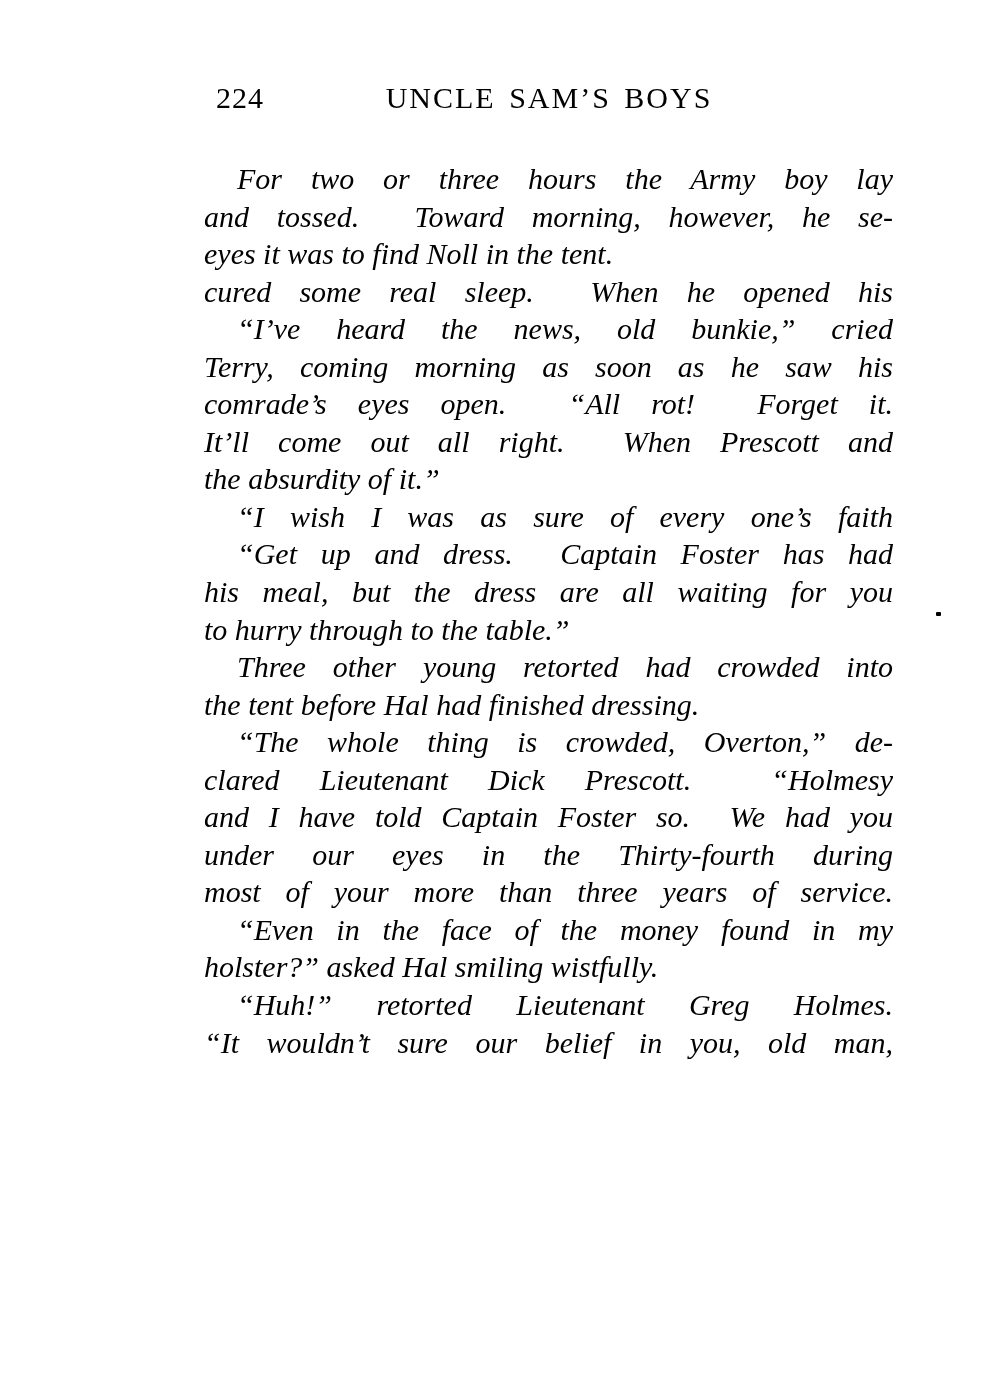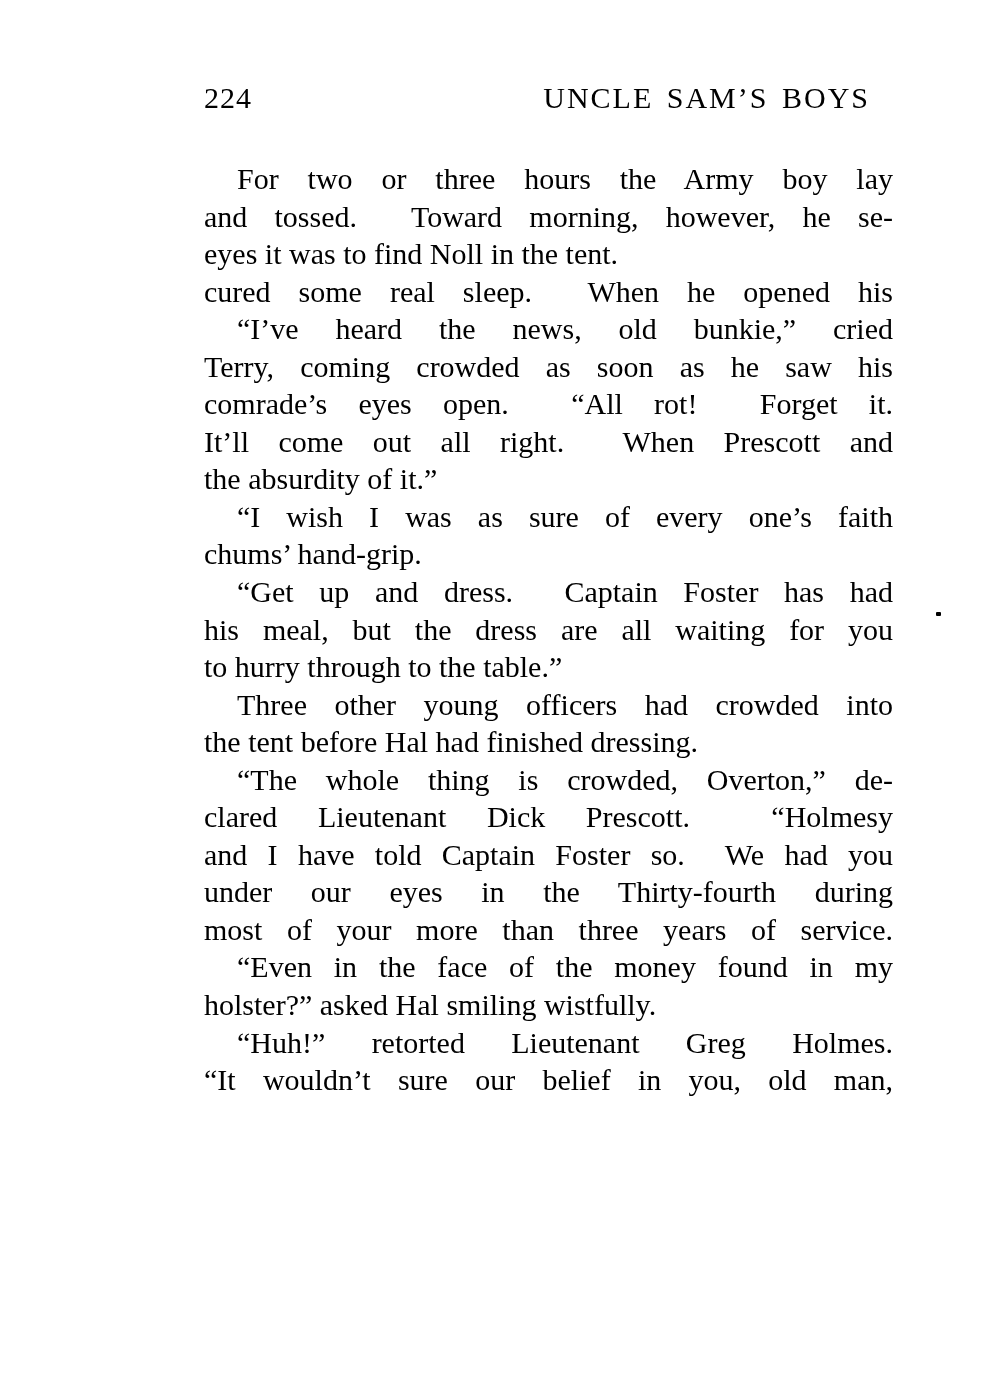--- a/index.html
+++ b/index.html
@@ -12,46 +12,47 @@
     width: 1000px;
     height: 1385px;
     background: #ffffff;
     overflow: hidden;
     font-family: "Liberation Serif", "DejaVu Serif", serif;
     color: #000000;
   }
   .page-header {
     position: absolute;
     top: 82px;
-    left: 204px;
+    left: 216px;
     width: 690px;
     height: 34px;
     font-size: 30px;
     line-height: 32px;
   }
   .page-number {
     position: absolute;
     left: 0;
     top: 0;
     letter-spacing: 1px;
   }
   .running-title {
     position: absolute;
     left: 0;
     right: 24px;
     top: 0;
-    text-align: right;
+    text-align: center;
     letter-spacing: 2px;
     word-spacing: 4px;
   }
   .body-text {
     position: absolute;
     top: 160px;
     left: 204px;
     width: 689px;
+    font-style: italic;
   }
   .line {
     font-size: 30px;
     line-height: 37.55px;
     height: 37.55px;
     text-align: justify;
     text-align-last: justify;
     overflow: visible;
   }
   .line.indent {
@@ -79,30 +80,29 @@
     <span class="page-number">224</span>
     <span class="running-title">UNCLE SAM’S BOYS</span>
   </div>
 
   <div class="body-text">
       <div class="line indent">For two or three hours the Army boy lay</div>
       <div class="line">and tossed.&nbsp; Toward morning, however, he se-</div>
       <div class="line para-end">eyes it was to find Noll in the tent.</div>
       <div class="line">cured some real sleep.&nbsp; When he opened his</div>
       <div class="line indent">“I’ve heard the news, old bunkie,” cried</div>
-      <div class="line">Terry, coming crowded as soon as he saw his</div>
+      <div class="line">Terry, coming morning as soon as he saw his</div>
       <div class="line">comrade’s eyes open.&nbsp; “All rot!&nbsp; Forget it.</div>
       <div class="line">It’ll come out all right.&nbsp; When Prescott and</div>
       <div class="line para-end">the absurdity of it.”</div>
       <div class="line indent">“I wish I was as sure of every one’s faith</div>
-      <div class="line para-end">chums’ hand-grip.</div>
       <div class="line indent">“Get up and dress.&nbsp; Captain Foster has had</div>
       <div class="line">his meal, but the dress are all waiting for you</div>
       <div class="line para-end">to hurry through to the table.”</div>
-      <div class="line indent">Three other young officers had crowded into</div>
+      <div class="line indent">Three other young retorted had crowded into</div>
       <div class="line para-end">the tent before Hal had finished dressing.</div>
       <div class="line indent">“The whole thing is crowded, Overton,” de-</div>
       <div class="line">clared Lieutenant Dick Prescott.&nbsp; “Holmesy</div>
       <div class="line">and I have told Captain Foster so.&nbsp; We had you</div>
       <div class="line">under our eyes in the Thirty-fourth during</div>
       <div class="line">most of your more than three years of service.</div>
       <div class="line indent">“Even in the face of the money found in my</div>
       <div class="line para-end">holster?” asked Hal smiling wistfully.</div>
       <div class="line indent">“Huh!” retorted Lieutenant Greg Holmes.</div>
       <div class="line">“It wouldn’t sure our belief in you, old man,</div>

